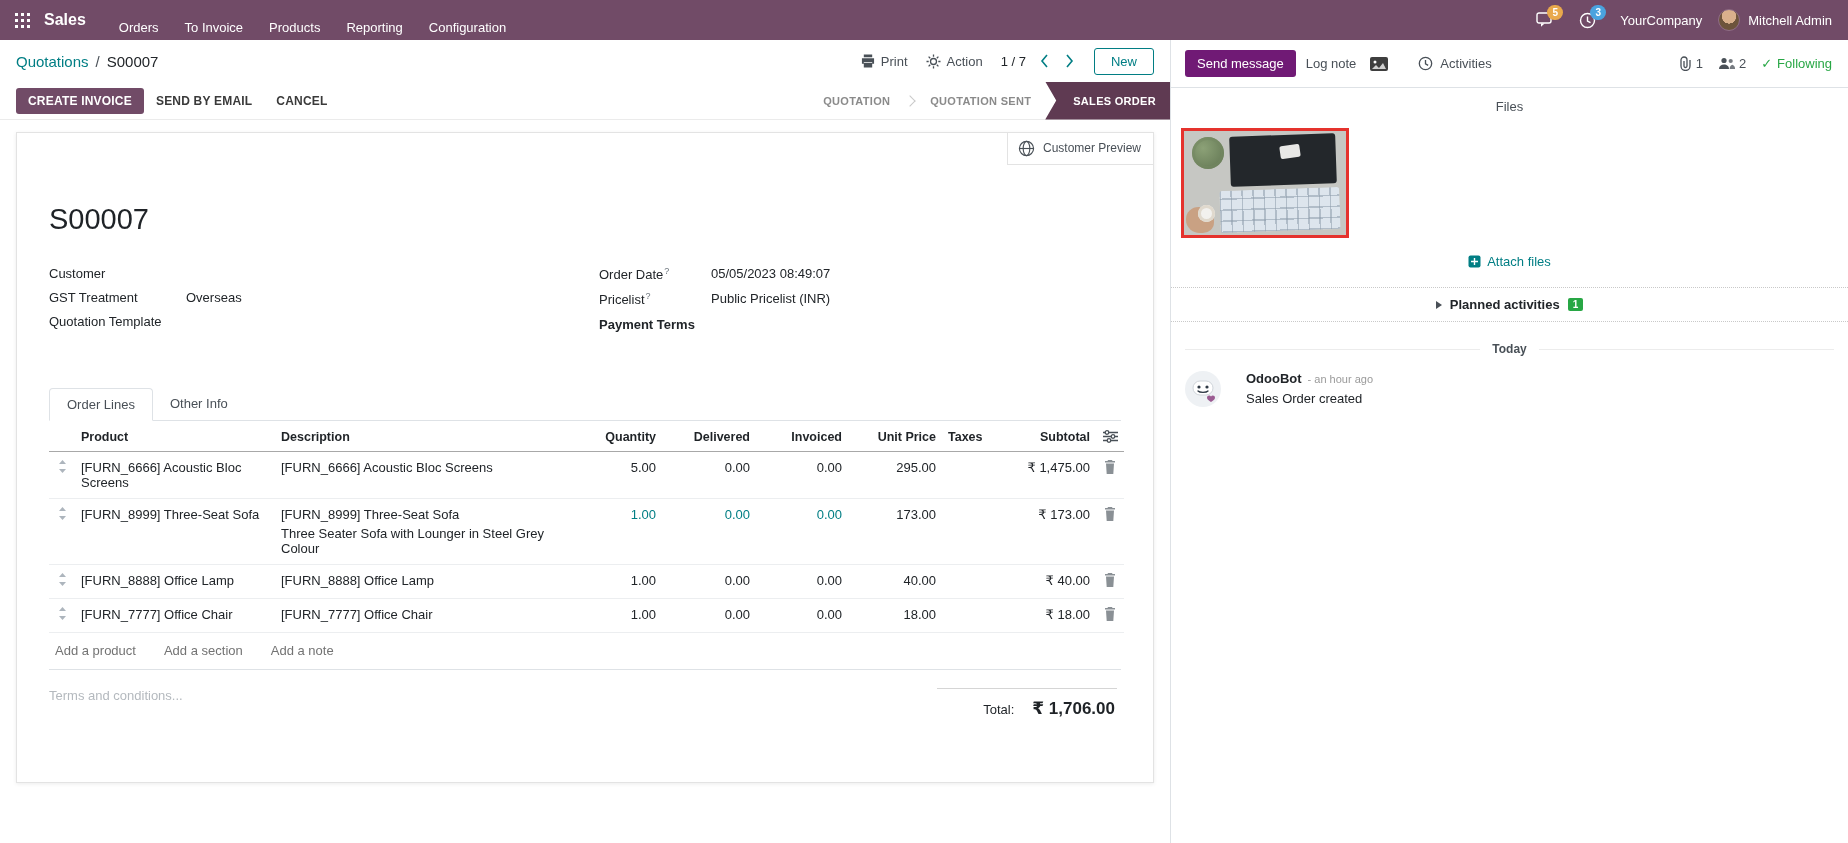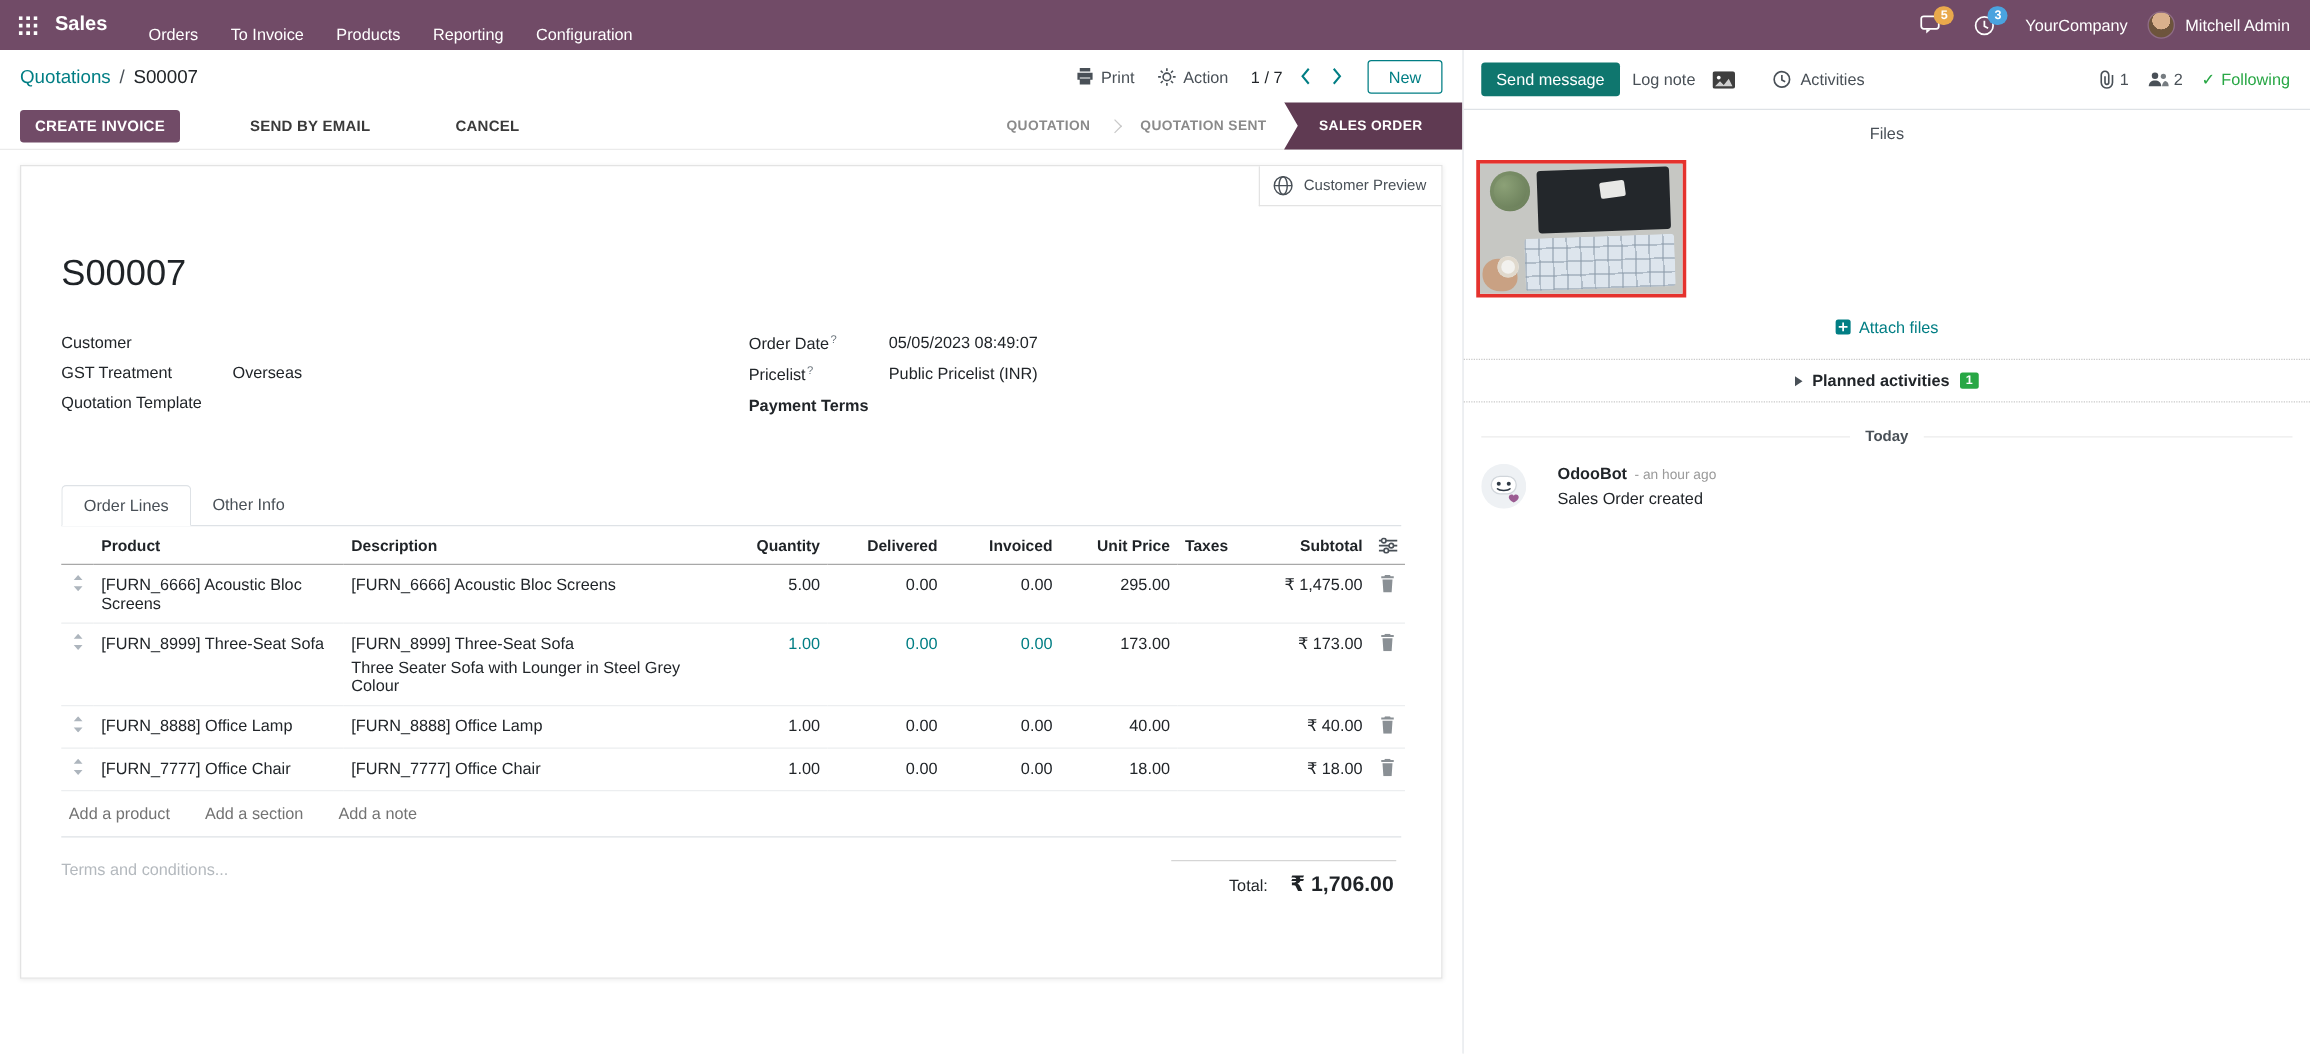--- a/index.html
+++ b/index.html
@@ -36,25 +36,25 @@
   .cp-right { margin-left:auto; display:flex; align-items:center; gap:18px; }
   .cp-btn { display:flex; align-items:center; gap:6px; color:#495057; font-size:13px; cursor:pointer; background:none; border:none; font-family:inherit; }
   .pager { display:flex; align-items:center; gap:12px; }
   .pager-value { font-size:13px; color:#212529; }
   .pager-arrow { background:none; border:none; cursor:pointer; padding:2px; }
   .btn-new { border:1px solid #017e84; color:#017e84; background:#fff; font-size:13px; padding:5px 16px; border-radius:3px; cursor:pointer; font-family:inherit; }
 
   
   .action-row { height:38px; display:flex; align-items:center; padding-left:16px; border-bottom:1px solid #ebebeb; }
   .btn-primary { background:#714B67; color:#fff; border:none; font-size:12px; font-weight:bold; letter-spacing:.2px; padding:6px 12px; border-radius:3px; cursor:pointer; font-family:inherit; }
-  .btn-flat { background:none; border:none; color:#3a3a3a; font-size:12px; font-weight:bold; letter-spacing:.2px; padding:6px 12px; cursor:pointer; font-family:inherit;margin-left:44px; }
+  .btn-flat { background:none; border:none; color:#3a3a3a; font-size:12px; font-weight:bold; letter-spacing:.2px; padding:6px 12px; cursor:pointer; font-family:inherit; }
   .statusbar { margin-left:auto; display:flex; align-items:center; height:38px; }
   .sb-step { font-size:11px; font-weight:bold; letter-spacing:.3px; color:#8a8a8a; padding:0 14px; display:flex; align-items:center; height:100%; cursor:pointer; }
   .sb-chev { width:8px; height:8px; border-top:1px solid #c9c9c9; border-right:1px solid #c9c9c9; transform:rotate(45deg); margin:0 2px; }
-  .sb-step.active { background:#5f3a52; color:#fff; clip-path:polygon(0 0,100% 0,100% 100%,0 100%,11px 50%); padding:0 32px 0 28px; }
+  .sb-step.active { background:#5f3a52; color:#fff; clip-path:polygon(0 0,100% 0,100% 100%,0 100%,11px 50%); padding:0 14px 0 28px; }
 
   
   .sheet-area { padding:12px 16px 0; }
   .sheet { position:relative; border:1px solid #e3e3e3; box-shadow:0 1px 4px rgba(0,0,0,.08); min-height:651px; background:#fff; padding:0 32px 40px; }
   .customer-preview { position:absolute; top:0; right:0; width:146px; border-left:1px solid #e3e3e3; border-bottom:1px solid #e3e3e3; padding:7px 10px; display:flex; align-items:center; gap:8px; color:#495057; font-size:12px; line-height:1.25; cursor:pointer; background:#fff; }
   .sheet-title { font-size:29px; font-weight:500; color:#1f2327; margin-top:70px; }
   .field-groups { display:flex; margin-top:30px; }
   .fg { width:50%; }
   .fg-right { padding-left:14px; }
   .frow { display:flex; margin-bottom:9px; font-size:13px; }
@@ -87,21 +87,21 @@
   .add-link { color:#737373; font-weight:400; cursor:pointer; font-size:13px; }
 
   .sheet-footer { display:flex; justify-content:space-between; align-items:flex-start; margin-top:18px; padding-right:4px; }
   .terms-placeholder { color:#b4b9be; font-size:13px; cursor:text; }
   .total-box { display:flex; align-items:baseline; gap:18px; border-top:1px solid #d5d5d5; padding:9px 2px 0; min-width:180px; justify-content:flex-end; }
   .total-label { font-size:13px; color:#212529; }
   .total-value { font-size:17px; font-weight:bold; color:#1f2327; }
 
   
   .chatter-topbar { height:48px; display:flex; align-items:center; padding:0 16px 0 14px; border-bottom:1px solid #dee2e6; }
-  .btn-send { background:#0f766e; color:#fff; border:none; padding:6px 12px; border-radius:3px; font-size:13px; cursor:pointer; font-family:inherit; }
+  .btn-send { background:#701a75; color:#fff; border:none; padding:6px 12px; border-radius:3px; font-size:13px; cursor:pointer; font-family:inherit; }
   .btn-lognote { background:none; border:none; color:#495057; font-size:13px; padding:6px 10px; cursor:pointer; font-family:inherit; }
   .mini-img-btn { background:none; border:none; padding:0; margin-left:4px; cursor:pointer; }
   .btn-activities { display:flex; align-items:center; gap:7px; color:#495057; font-size:13px; margin-left:30px; background:none; border:none; cursor:pointer; font-family:inherit; }
   .chatter-counts { margin-left:auto; display:flex; align-items:center; gap:15px; }
   .count-item { display:flex; align-items:center; gap:4px; color:#495057; font-size:13px; cursor:pointer; }
   .following { color:#28a745; display:flex; gap:5px; align-items:center; font-weight:500; font-size:13px; cursor:pointer; }
   .check-glyph { font-size:13px; }
 
   .files-title { text-align:center; font-size:13px; font-weight:500; color:#495057; margin-top:11px; }
   .thumb-wrap { margin:14px 0 0 10px; border:3px solid #e5322d; width:168px; height:110px; cursor:pointer; }

